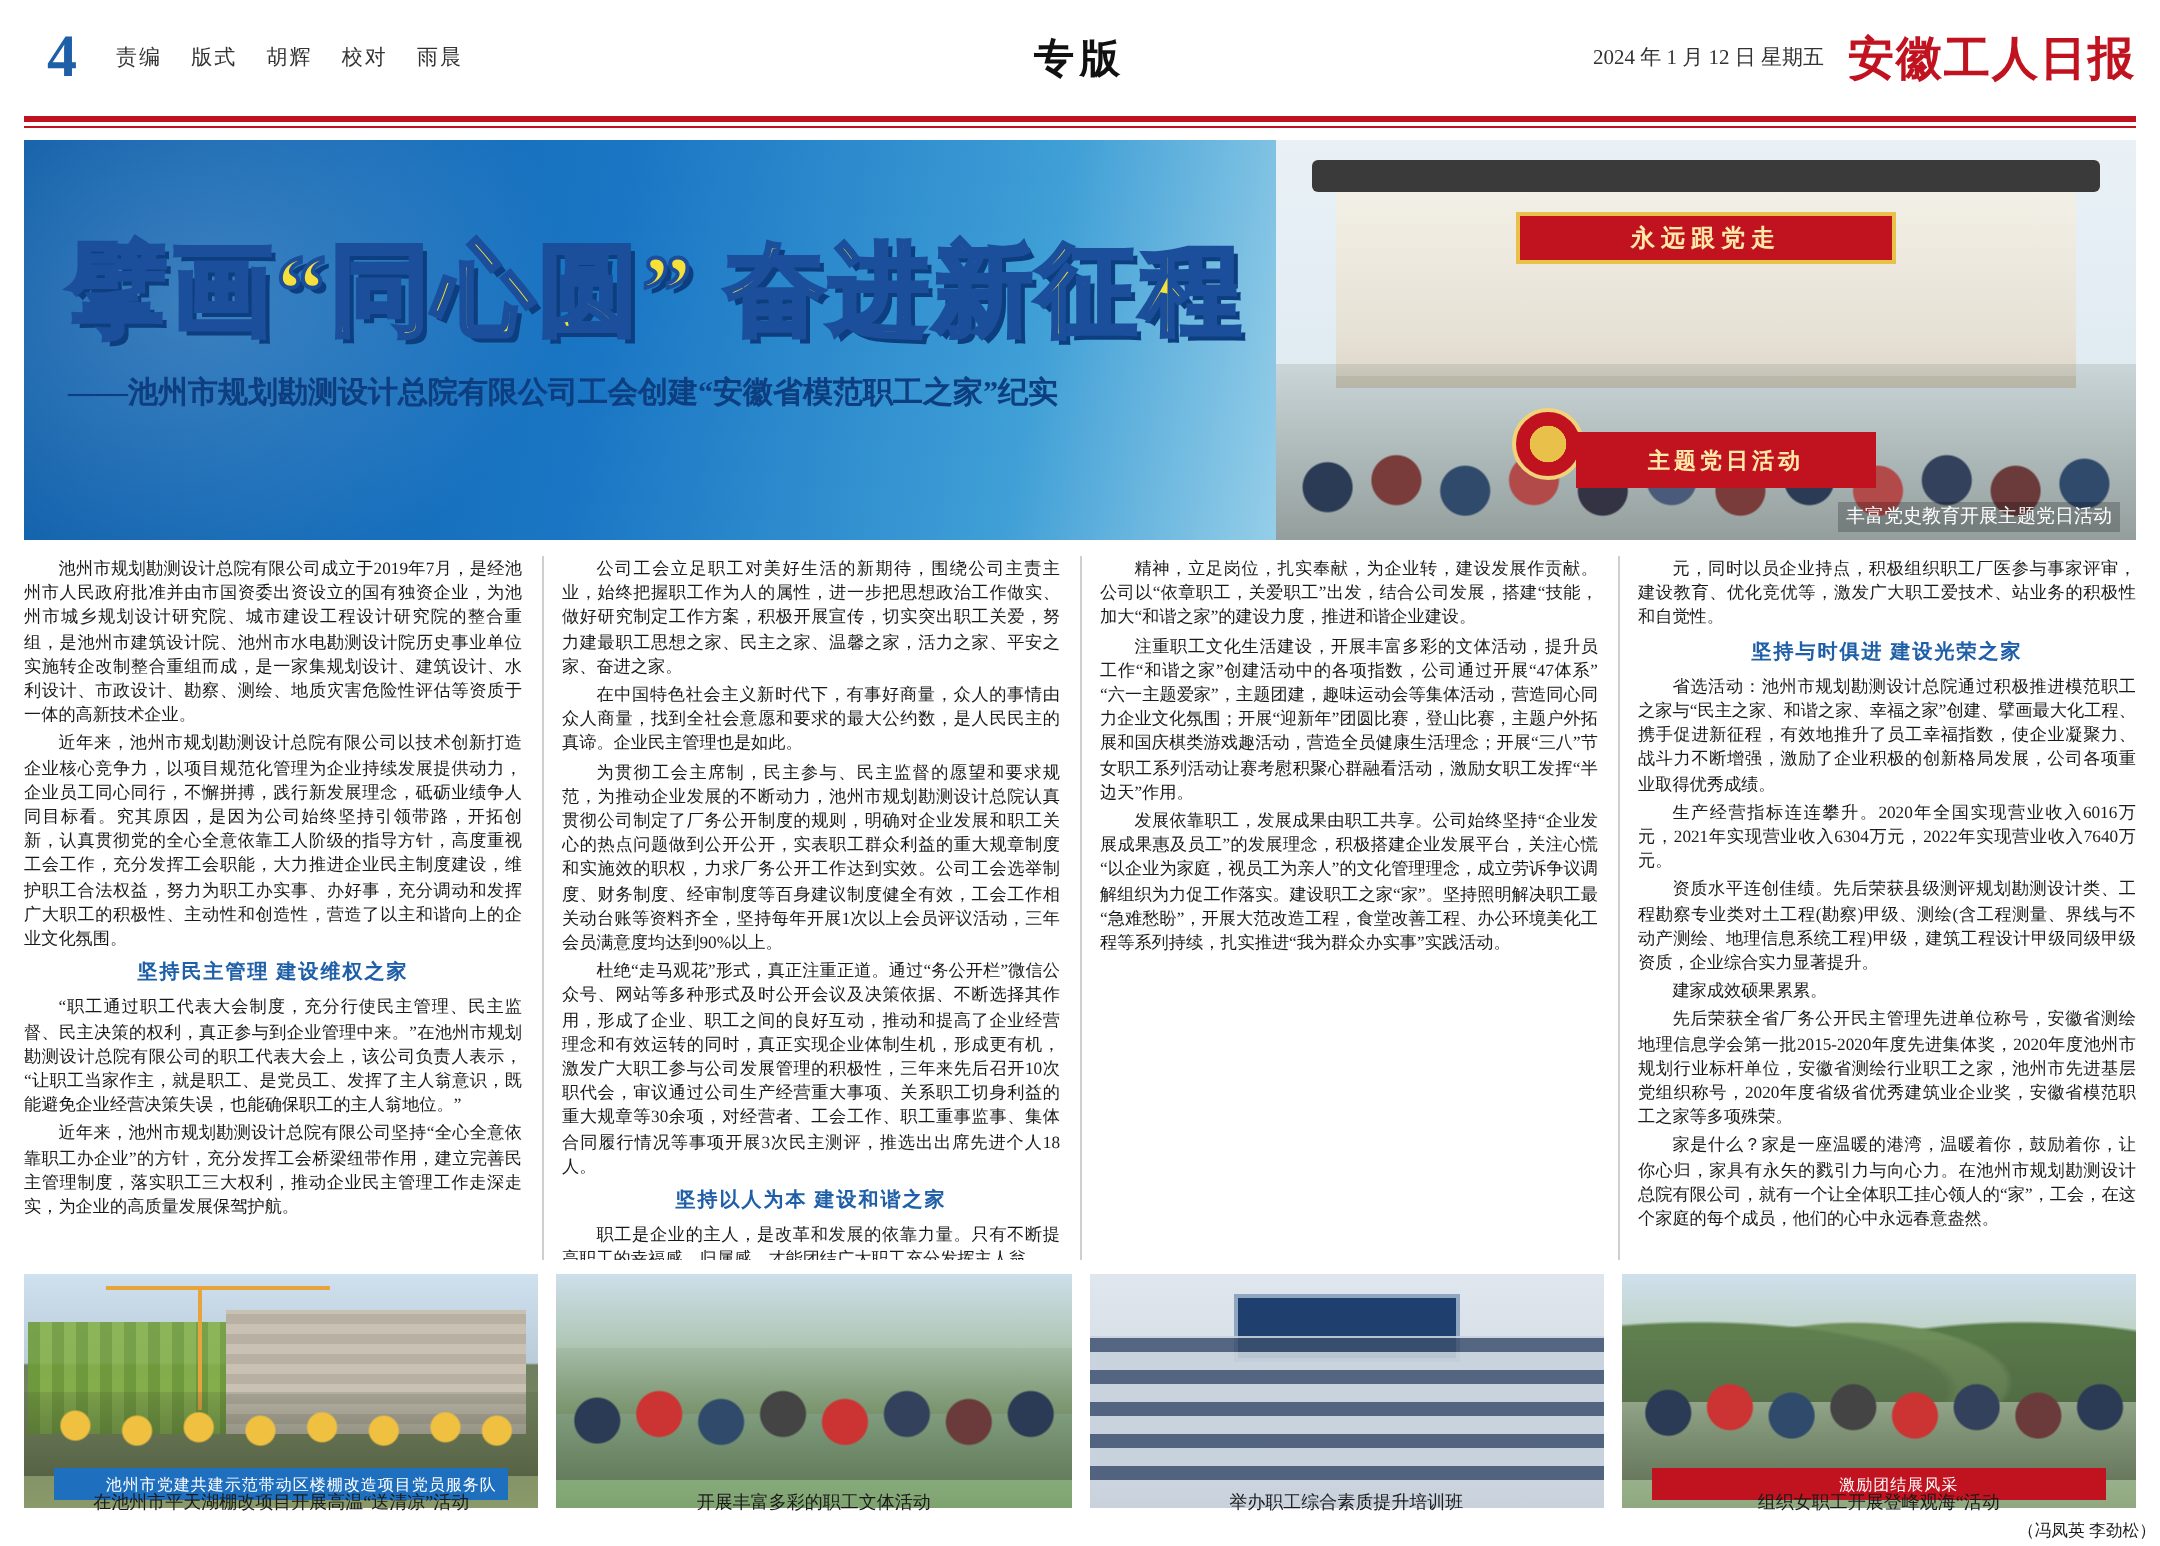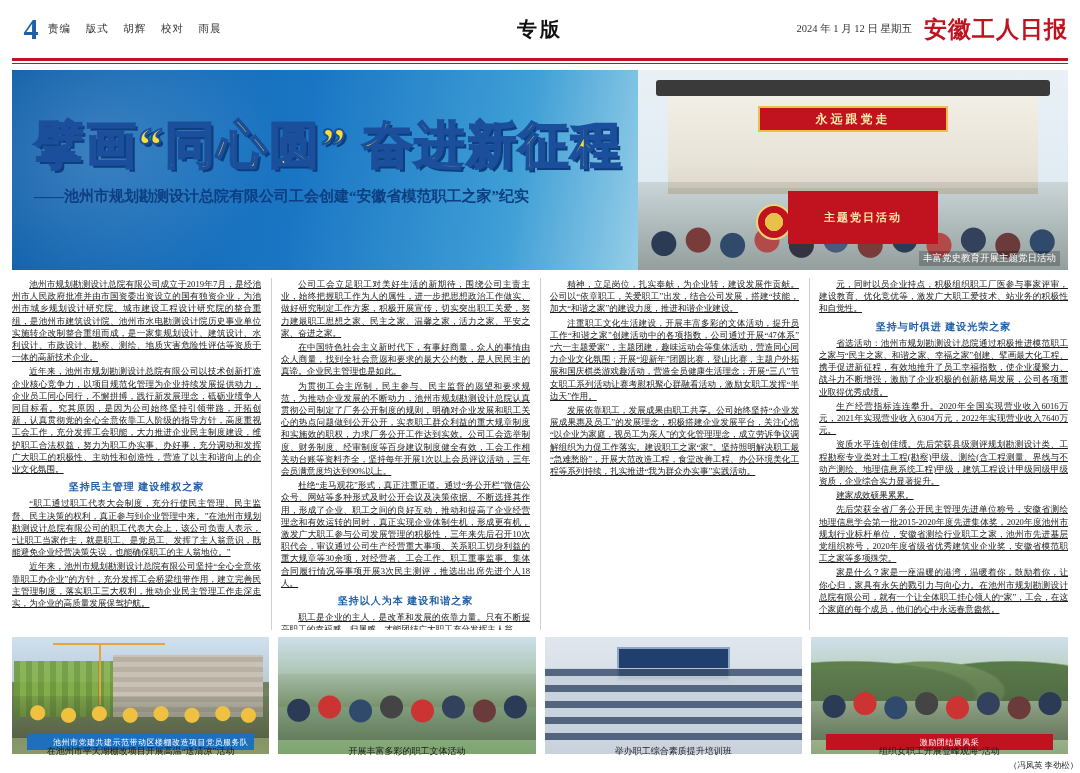--- a/index.html
+++ b/index.html
@@ -26,21 +26,21 @@
     color:#1f5fa8;
     font-weight:bold;
     width:34px;
     text-align:center;
     line-height:1;
   }
   .credits {
     font-size:10.5px;
     color:#333;
     letter-spacing:1px;
-    margin-left:0;
+    margin-left:10px;
     white-space:nowrap;
     text-align:center;
   }
   .credits span { margin-right:11px; }
   .section-title {
     position:absolute;
     left:0; right:0;
     text-align:center;
     font-size:20px;
     font-weight:bold;
@@ -131,21 +131,21 @@
       radial-gradient(circle at 46% 66%, #4a5a7a 0 12px, transparent 13px),
       radial-gradient(circle at 54% 72%, #7a3b3b 0 12px, transparent 13px),
       radial-gradient(circle at 62% 66%, #2b3a55 0 12px, transparent 13px),
       radial-gradient(circle at 70% 72%, #b24a4a 0 12px, transparent 13px),
       radial-gradient(circle at 78% 66%, #33415c 0 12px, transparent 13px),
       radial-gradient(circle at 86% 72%, #6b3b3b 0 12px, transparent 13px),
       radial-gradient(circle at 94% 68%, #2f4a6b 0 12px, transparent 13px),
       linear-gradient(180deg, rgba(140,150,140,.25), rgba(90,100,90,.55));
   }
   .hp-flag {
-    position:absolute; left:150px; bottom:26px; width:150px; height:53px;
+    position:absolute; left:150px; bottom:26px; width:150px; height:28px;
     background:#c1121f;
     clip-path:polygon(0 0,100% 0,100% 100%,0 100%);
     color:#ffe9a8; font-size:11px; font-weight:bold;
     display:flex; align-items:center; justify-content:center; letter-spacing:2px;
   }
   .hp-emblem {
     position:absolute; left:118px; bottom:30px; width:36px; height:36px;
     border-radius:50%;
     background:radial-gradient(circle at 50% 50%, #e8c04a 0 40%, #c1121f 41% 100%);
     border:2px solid #f0d37a;
@@ -200,21 +200,21 @@
     width:0;
     flex:1 1 0;
     position:relative;
     font-size:8.6px;
     line-height:1.42;
     color:#1a1a1a;
     text-align:justify;
     overflow:hidden;
   }
   .col + .col { border-left:1px solid #cfcfcf; padding-left:9px; }
-  .col p { margin:0 0 2px 0; text-indent:2em;text-decoration:underline; }
+  .col p { margin:0 0 2px 0; text-indent:2em; }
   .sub-head {
     text-align:center;
     font-weight:bold;
     color:#1f5fa8;
     font-size:10px;
     letter-spacing:1px;
     margin:5px 0 3px 0;
     text-indent:0;
   }
 

